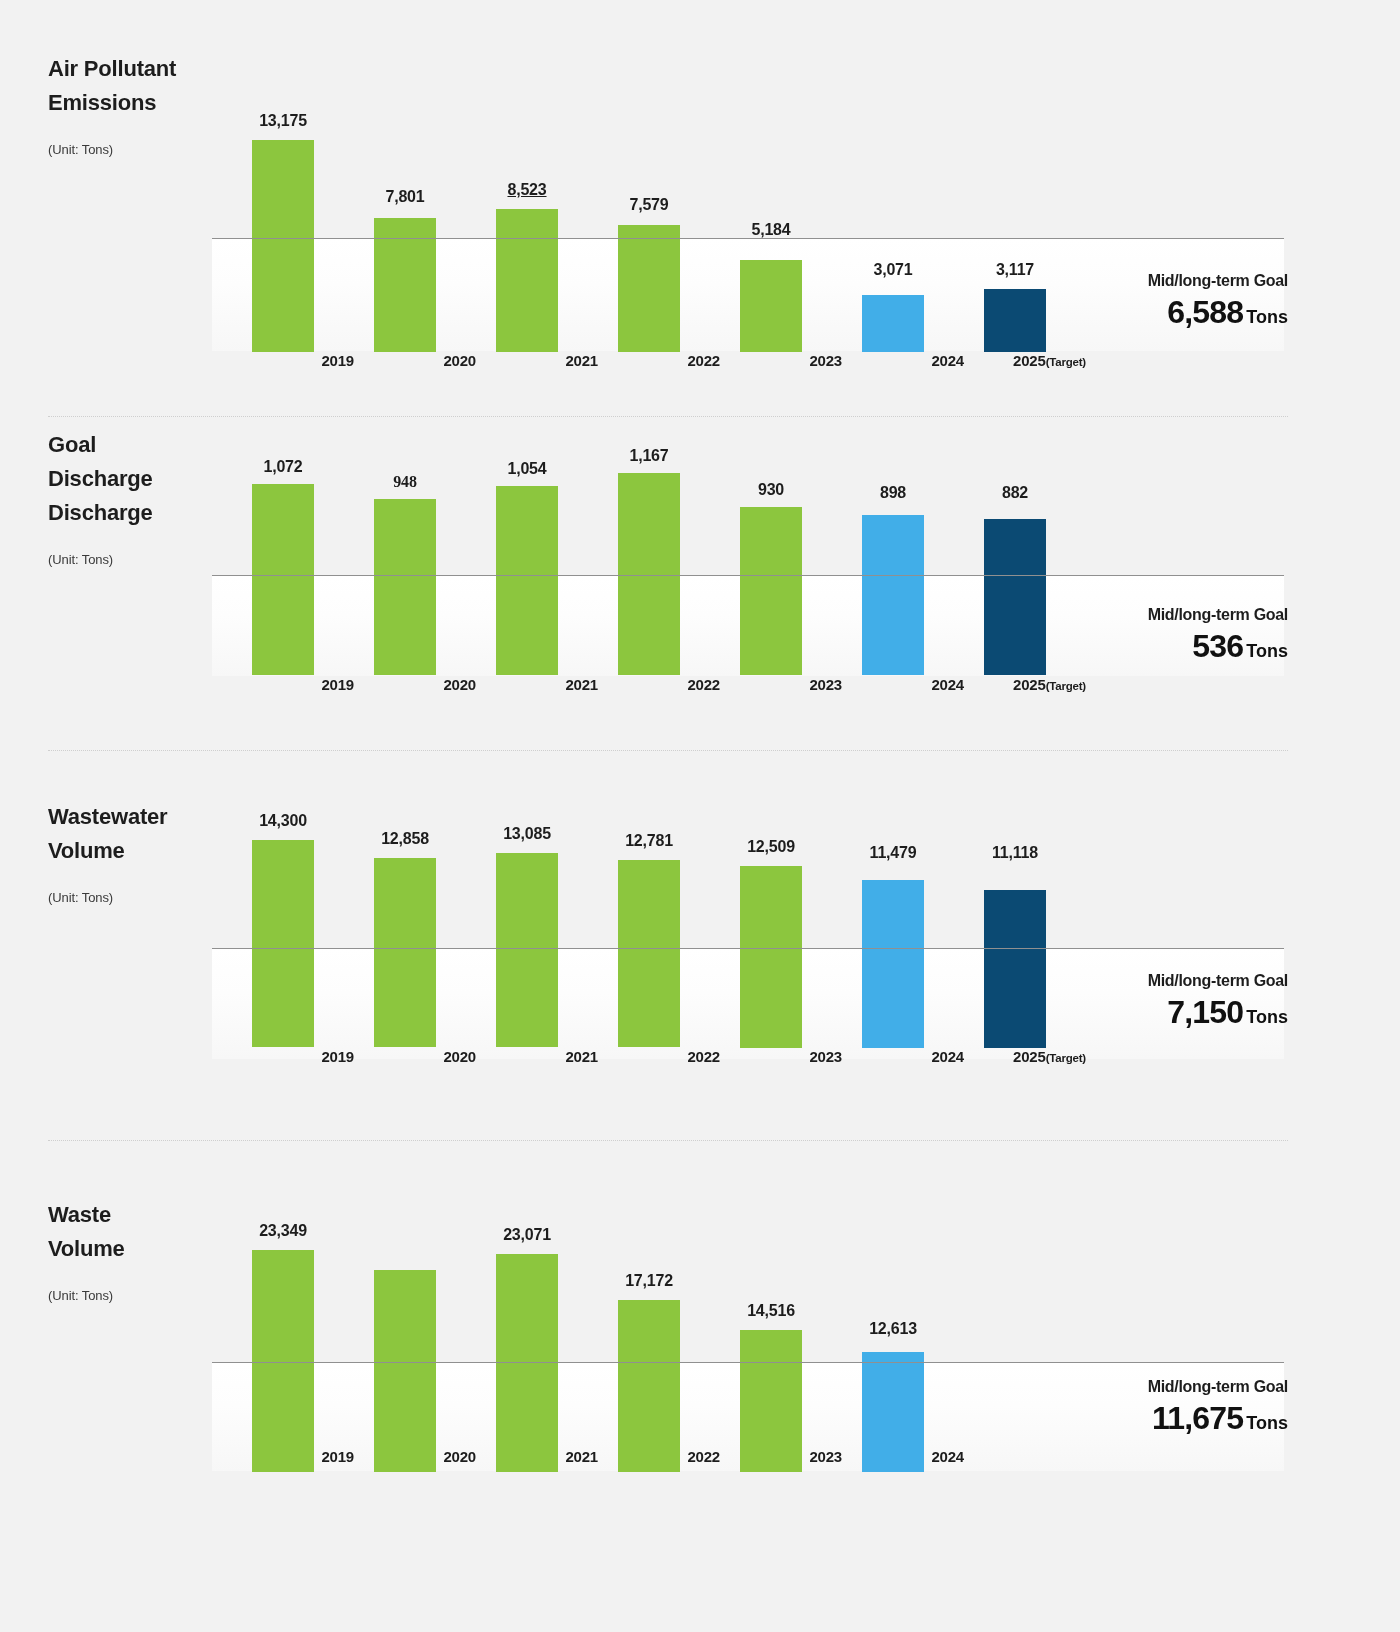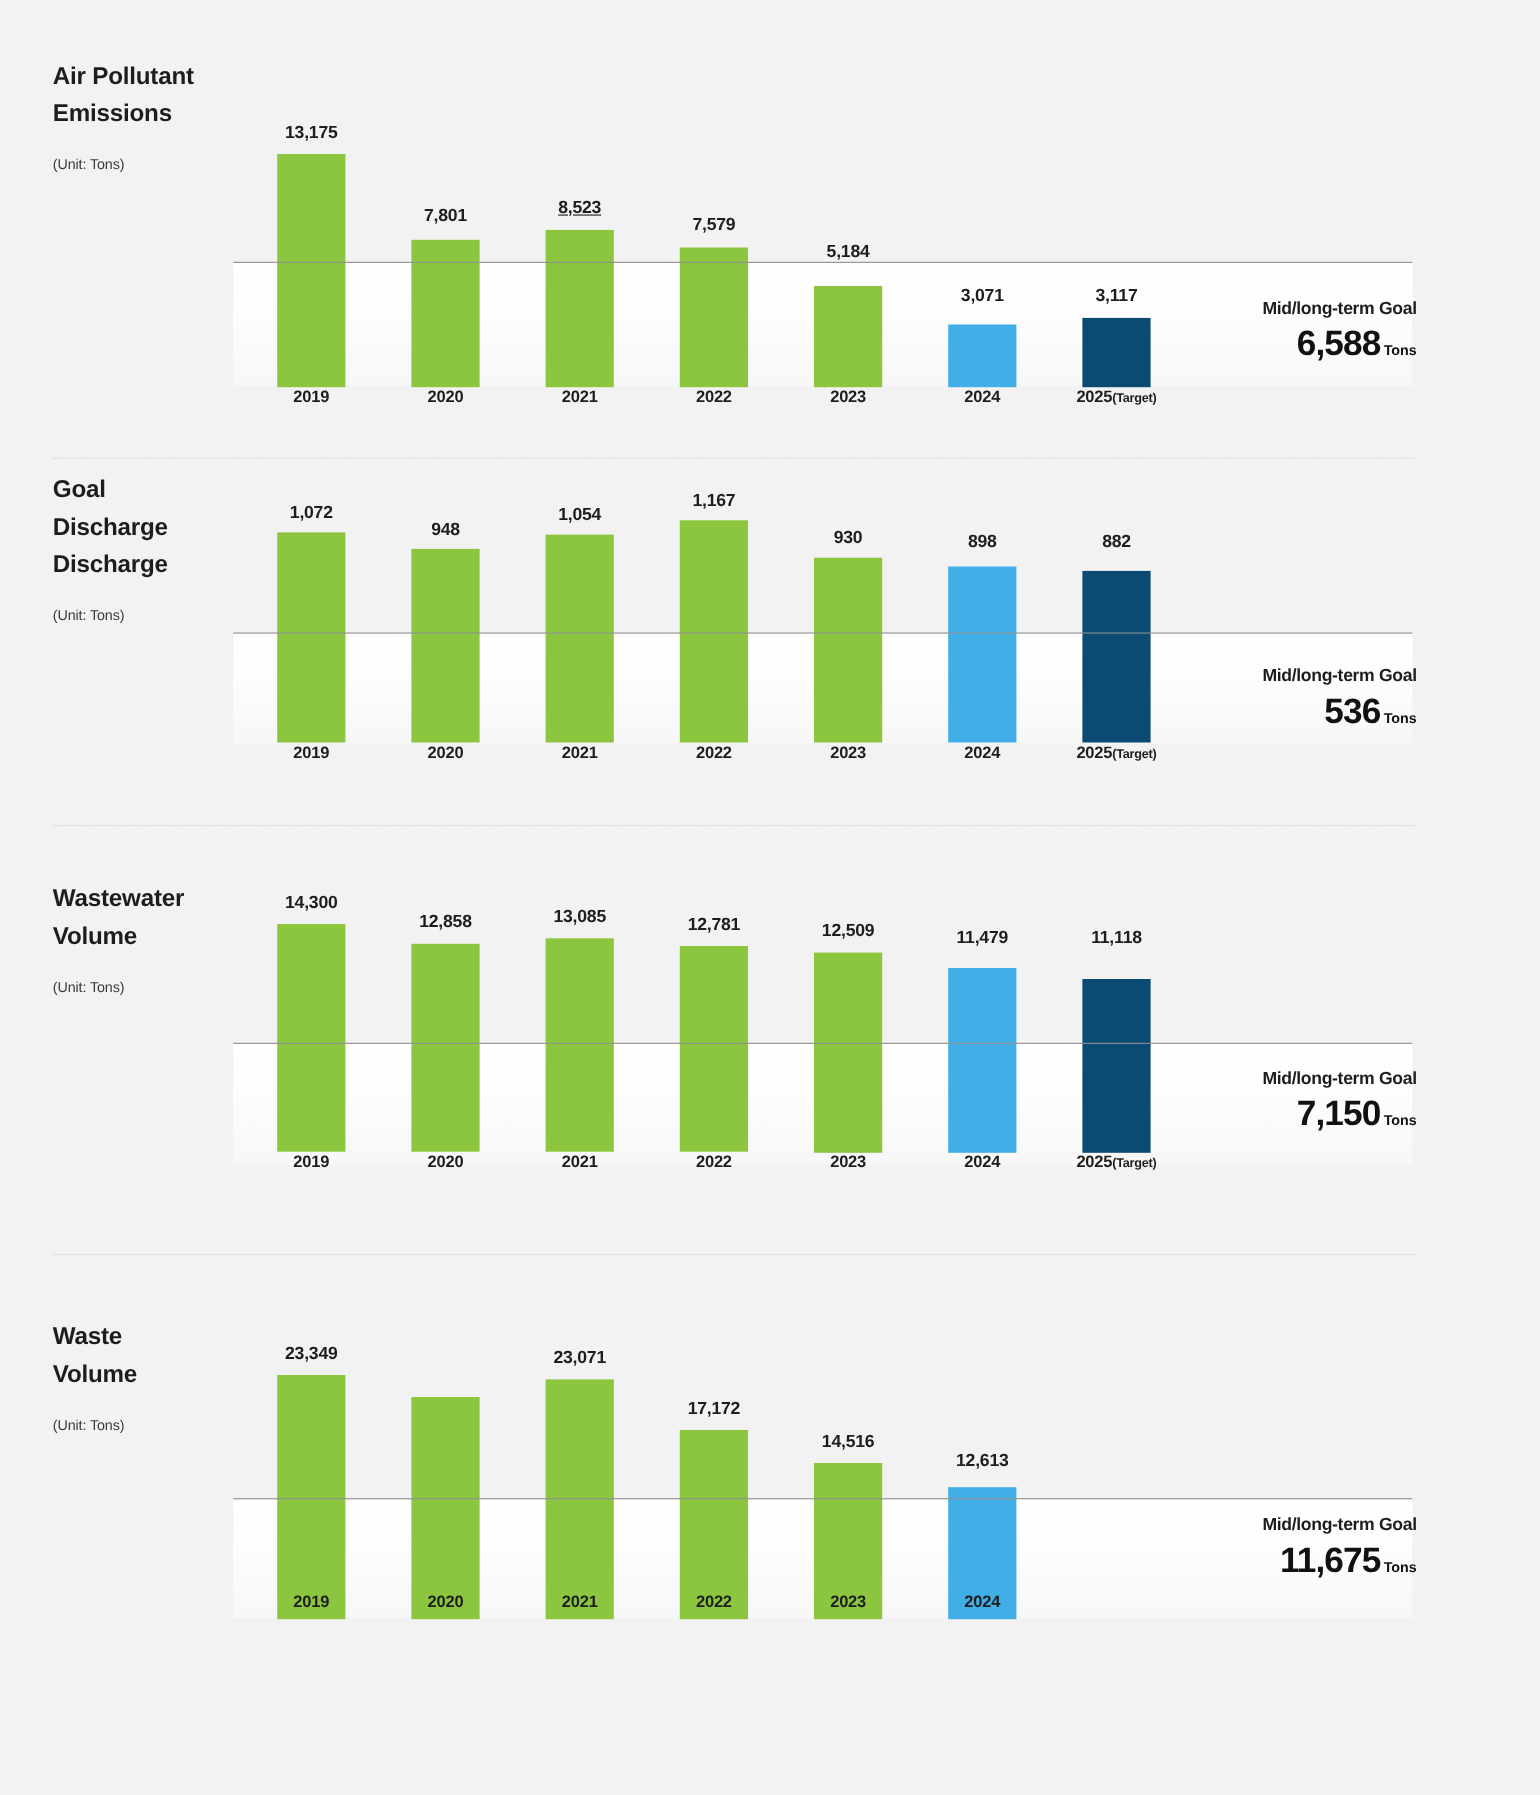--- a/index.html
+++ b/index.html
@@ -39,37 +39,37 @@
   .bar{position:absolute;left:0;width:62px;}
   .bar.green{background:#8cc63e;}
   .bar.blue{background:#41aee8;}
   .bar.navy{background:#0b4a73;}
   .valuelabel{
     position:absolute;left:-30px;width:122px;text-align:center;
     font-size:16px;font-weight:bold;color:#1d1d1d;letter-spacing:-0.2px;
     white-space:nowrap;
   }
   .yearlabel{
-    position:absolute;left:-40px;width:142px;text-align:center;
+    position:absolute;left:-40px;width:142px;text-align:right;
     font-size:15px;font-weight:bold;color:#1d1d1d;letter-spacing:-0.2px;
     white-space:nowrap;
   }
   .yearlabel .sub{font-size:11.5px;font-weight:bold;}
 
   
   .goalbox{position:absolute;right:112px;text-align:right;white-space:nowrap;}
   .goal-caption{
     font-size:16px;font-weight:bold;color:#1d1d1d;letter-spacing:-0.3px;
   }
   .goal-value{margin-top:4px;}
   .goal-num{
     font-size:32px;font-weight:bold;color:#111111;letter-spacing:-0.8px;
   }
   .goal-unit{
-    font-size:13px;font-weight:bold;color:#111111;margin-left:3px;
+    font-size:18px;font-weight:bold;color:#111111;margin-left:3px;
   }
 
   .divider{
     position:absolute;left:48px;width:1240px;height:0;
     border-top:1px dotted #cfcfcf;
   }
 </style>
 </head>
 <body>
 
@@ -140,21 +140,21 @@
       </div>
       <div class="plot" style="height:296px;">
         <div class="underpanel" style="top:156px;height:100px;"></div>
         <div class="bars" style="height:296px;">
           <div class="barcol" style="left:40px;top:0;height:100%;">
             <div class="valuelabel" style="top:38px;">1,072</div>
             <div class="bar green" style="top:64px;height:191px;"></div>
             <div class="yearlabel" style="top:256px;"><span>2019</span><span class="sub"></span></div>
           </div>
           <div class="barcol" style="left:162px;top:0;height:100%;">
-            <div class="valuelabel" style="top:53px;">948</div>
+            <div class="valuelabel" style="top:53px;font-family:Liberation Serif, serif;">948</div>
             <div class="bar green" style="top:79px;height:176px;"></div>
             <div class="yearlabel" style="top:256px;"><span>2020</span><span class="sub"></span></div>
           </div>
           <div class="barcol" style="left:284px;top:0;height:100%;">
             <div class="valuelabel" style="top:40px;">1,054</div>
             <div class="bar green" style="top:66px;height:189px;"></div>
             <div class="yearlabel" style="top:256px;"><span>2021</span><span class="sub"></span></div>
           </div>
           <div class="barcol" style="left:406px;top:0;height:100%;">
             <div class="valuelabel" style="top:27px;">1,167</div>

